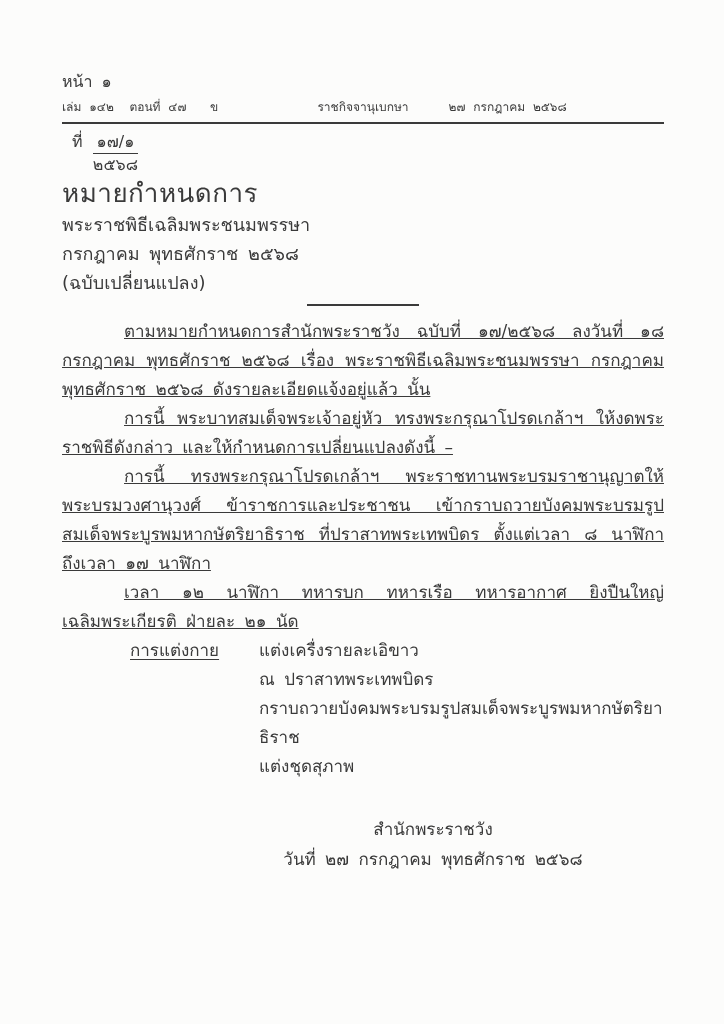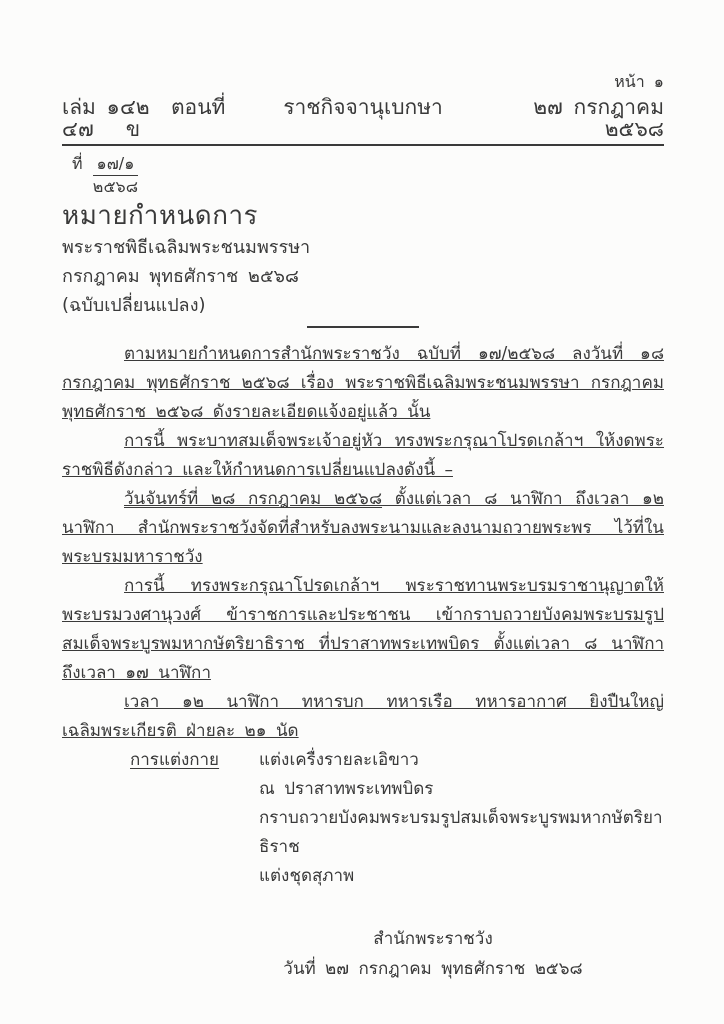--- a/index.html
+++ b/index.html
@@ -16,37 +16,37 @@
     color: #3a3a3a;
     font-family: "DejaVu Sans", "Liberation Sans", sans-serif;
     font-size: 17px;
     box-sizing: border-box;
     padding: 72px 60px 0 62px;
     overflow: hidden;
     word-spacing: 4px;
   }
   
   .page-no {
-    text-align: right;
+    text-align: left;
     font-size: 16px;
     line-height: 20px;
     margin-bottom: 4px;
   }
   .masthead {
     display: grid;
     grid-template-columns: 1fr auto 1fr;
     align-items: baseline;
-    font-size: 21px;
+    font-size: 12px;
     line-height: 22px;
     padding-bottom: 4px;
     border-bottom: 2px solid #3a3a3a;
   }
   .masthead .left  { text-align: left; white-space: pre-wrap; }
   .masthead .mid   { text-align: left; padding: 0 40px; }
-  .masthead .right { text-align: right; }
+  .masthead .right { }
   
   .doc-no {
     display: flex;
     align-items: flex-start;
     margin: 9px 0 0 10px;
     font-size: 16px;
     line-height: 18px;
   }
   .doc-no .prefix { margin-right: 10px; }
   .doc-no .num-col { display: inline-block; text-align: center; }
@@ -131,21 +131,20 @@
     <div class="title-main">หมายกำหนดการ</div>
     <div class="title-sub">พระราชพิธีเฉลิมพระชนมพรรษา</div>
     <div class="title-sub">กรกฎาคม พุทธศักราช ๒๕๖๘</div>
     <div class="title-sub">(ฉบับเปลี่ยนแปลง)</div>
     <div class="title-divider"></div>
   </div>
 
   <div class="body-text">
     <p class="para">ตามหมายกำหนดการสำนักพระราชวัง ฉบับที่ ๑๗/๒๕๖๘ ลงวันที่ ๑๘ กรกฎาคม พุทธศักราช ๒๕๖๘ เรื่อง พระราชพิธีเฉลิมพระชนมพรรษา กรกฎาคม พุทธศักราช ๒๕๖๘ ดังรายละเอียดแจ้งอยู่แล้ว นั้น</p>
     <p class="para">การนี้ พระบาทสมเด็จพระเจ้าอยู่หัว ทรงพระกรุณาโปรดเกล้าฯ ให้งดพระราชพิธีดังกล่าว และให้กำหนดการเปลี่ยนแปลงดังนี้ –</p>
-    <p class="para"><span class="u">วันจันทร์ที่ ๒๘ กรกฎาคม ๒๕๖๘</span><span> ตั้งแต่เวลา ๘ นาฬิกา ถึงเวลา ๑๒ นาฬิกา สำนักพระราชวังจัดที่สำหรับลงพระนามและลงนามถวายพระพร ไว้ที่ในพระบรมมหาราชวัง</span></p>
     <p class="para">การนี้ ทรงพระกรุณาโปรดเกล้าฯ พระราชทานพระบรมราชานุญาตให้พระบรมวงศานุวงศ์ ข้าราชการและประชาชน เข้ากราบถวายบังคมพระบรมรูปสมเด็จพระบูรพมหากษัตริยาธิราช ที่ปราสาทพระเทพบิดร ตั้งแต่เวลา ๘ นาฬิกา ถึงเวลา ๑๗ นาฬิกา</p>
     <p class="para">เวลา ๑๒ นาฬิกา ทหารบก ทหารเรือ ทหารอากาศ ยิงปืนใหญ่เฉลิมพระเกียรติ ฝ่ายละ ๒๑ นัด</p>
 
     <div class="dress">
       <span class="dress-label">การแต่งกาย</span>
       <div class="dress-items">
         <div class="dress-item">แต่งเครื่งรายละเอิขาว</div>
         <div class="dress-item">ณ  ปราสาทพระเทพบิดร</div>
         <div class="dress-item">กราบถวายบังคมพระบรมรูปสมเด็จพระบูรพมหากษัตริยาธิราช</div>
         <div class="dress-item">แต่งชุดสุภาพ</div>

